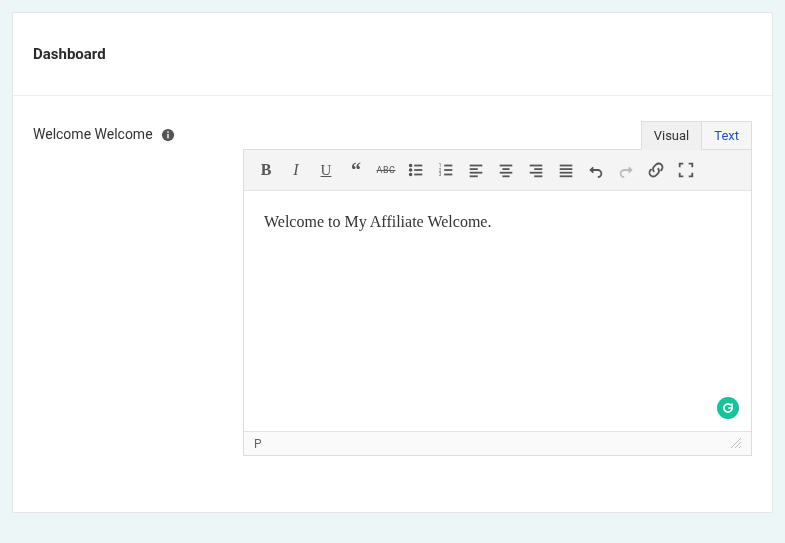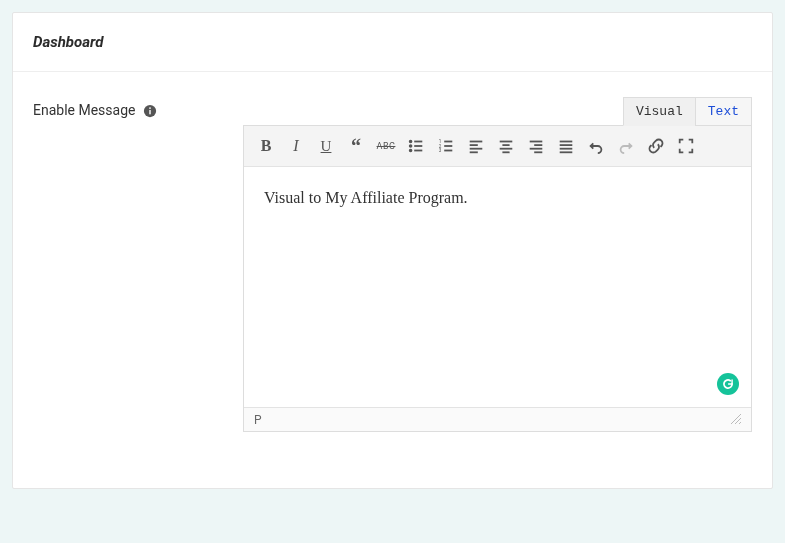--- a/index.html
+++ b/index.html
@@ -11,23 +11,22 @@
     font-size: 14px;
     color: #333;
     width: 785px;
   }
   .panel {
     background: #fff;
     border: 1px solid #e5e5e5;
     border-radius: 2px;
   }
   .panel-header {
-    padding: 20px 20px;
+    padding: 32px 20px;
     border-bottom: 1px solid #eee;
-    font-style: italic;
   }
   .panel-title {
     font-weight: 700;
     color: #2b2b2b;
     font-size: 15px;
   }
   .panel-body {
     padding: 24px 20px 20px;
   }
   .row {
@@ -73,21 +72,20 @@
   }
   .label-col .opt-label { margin-right: 8px; }
 
   .editor-col { flex: 1; }
 
   .tabs {
     display: flex;
     justify-content: flex-end;
     position: relative;
     bottom: -1px;
-    font-family: Liberation Mono, monospace;
   }
   .tab {
     border: 1px solid #ddd;
     padding: 6px 12px;
     font-size: 13px;
     color: #1d4ed8;
     background: #f6f6f6;
     cursor: pointer;
     margin-left: -1px;
   }
@@ -163,21 +161,21 @@
   <div class="panel-header">
     <span class="panel-title">Dashboard</span>
   </div>
 
   <div class="panel-body">
 
 
     <div class="row">
 
       <div class="label-col">
-        <span class="opt-label">Enable Message</span>
+        <span class="opt-label">Welcome Welcome</span>
         <span class="info-icon">
           <svg viewBox="0 0 16 16" width="14" height="14" fill="currentColor">
               <circle cx="8" cy="8" r="7"></circle>
               <rect x="7.2" y="6.8" width="1.6" height="5" fill="#fff"></rect>
               <circle cx="8" cy="4.6" r="1" fill="#fff"></circle>
             </svg>
         </span>
       </div>
 
       <div class="editor-col">
@@ -269,21 +267,21 @@
               <svg viewBox="0 0 20 20" fill="none" stroke="currentColor" stroke-width="2">
                   <polyline points="3 7 3 3 7 3"></polyline>
                   <polyline points="13 3 17 3 17 7"></polyline>
                   <polyline points="17 13 17 17 13 17"></polyline>
                   <polyline points="7 17 3 17 3 13"></polyline>
                 </svg>
             </div>
           </div>
 
           <div class="editor-content">
-            <span>Visual to My Affiliate Program.</span>
+            <span>Welcome to My Affiliate Welcome.</span>
             <div class="grammarly">
               <svg viewBox="0 0 24 24" width="14" height="14" fill="none" stroke="#fff" stroke-width="3" stroke-linecap="round">
                   <path d="M19 12a7 7 0 1 1-3-5.7"></path>
                   <polyline points="19 5 19 12 13 12" stroke-width="2.5"></polyline>
                 </svg>
             </div>
           </div>
 
           <div class="status-bar">
             <span>P</span>

